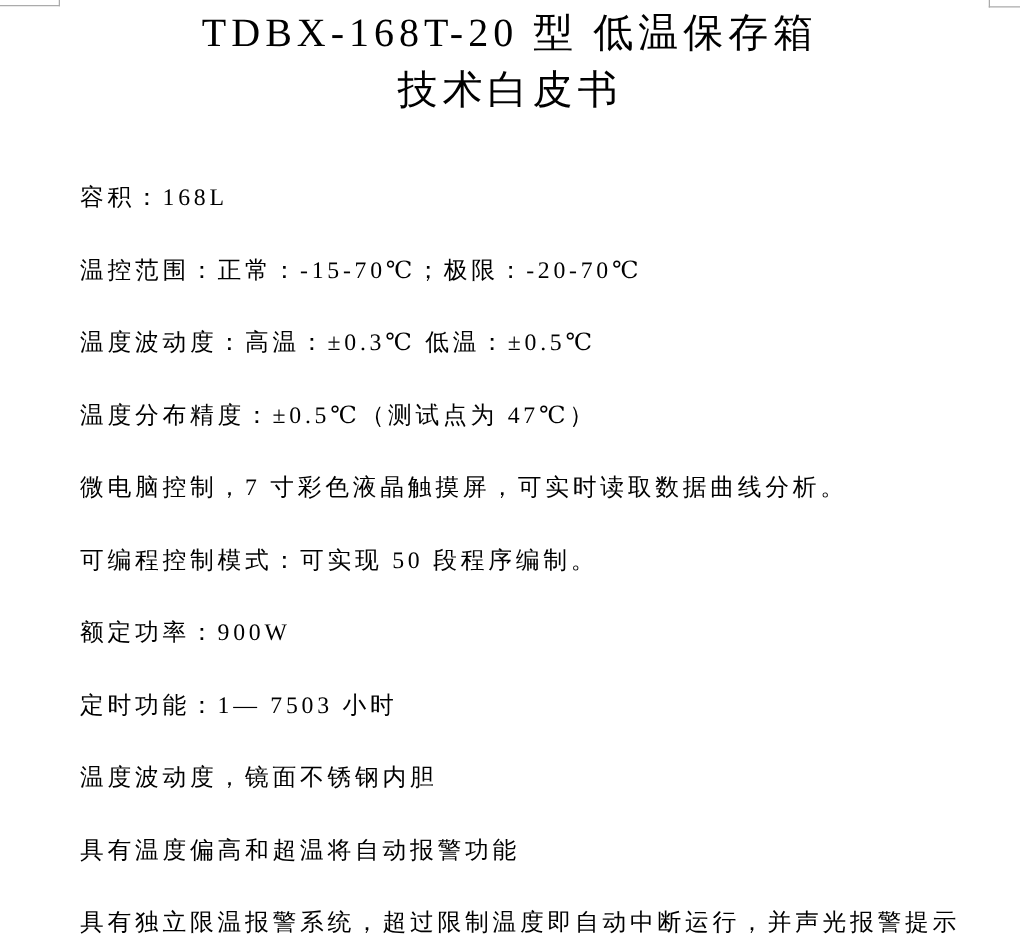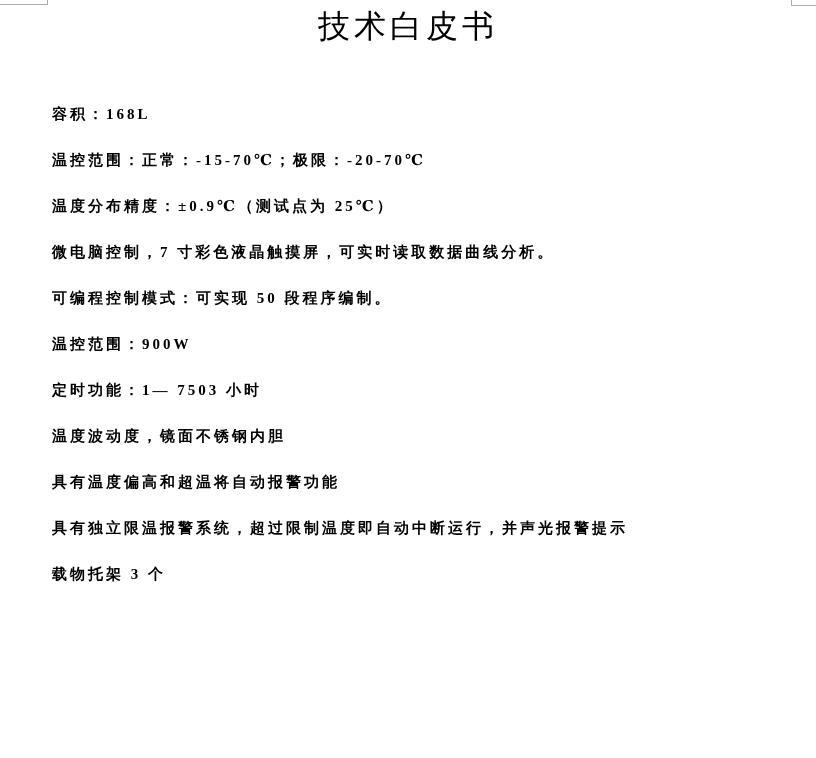--- a/index.html
+++ b/index.html
@@ -43,47 +43,48 @@
     font-size: 32px;
     line-height: 45px;
     letter-spacing: 4px;
     font-weight: 400;
     white-space: pre-wrap;
   }
   .specs {
     margin: 44px 24px 0 48px;
   }
   .spec-line {
-    margin: 4px;
-    font-size: 15px;
+    margin: 16px;
+    font-size: 19px;
     line-height: 42px;
     letter-spacing: 3px;
     white-space: pre-wrap;
-    font-weight: bold;
   }
 </style>
 </head>
 <body>
 
 <div class="page">
 
   <div class="boundary-mark-tl"></div>
   <div class="boundary-mark-tr"></div>
 
   <div class="title-block">
+    <div class="title-line">TDBX-168T-20 型 低温保存箱</div>
     <div class="title-line">技术白皮书</div>
   </div>
 
   <div class="specs">
     <p class="spec-line">容积：168L</p>
     <p class="spec-line">温控范围：正常：-15-70℃；极限：-20-70℃</p>
-    <p class="spec-line">温度分布精度：±0.9℃（测试点为 25℃）</p>
+    <p class="spec-line">温度波动度：高温：±0.3℃ 低温：±0.5℃</p>
+    <p class="spec-line">温度分布精度：±0.5℃（测试点为 47℃）</p>
     <p class="spec-line">微电脑控制，7 寸彩色液晶触摸屏，可实时读取数据曲线分析。</p>
     <p class="spec-line">可编程控制模式：可实现 50 段程序编制。</p>
-    <p class="spec-line">温控范围：900W</p>
+    <p class="spec-line">额定功率：900W</p>
     <p class="spec-line">定时功能：1— 7503 小时</p>
     <p class="spec-line">温度波动度，镜面不锈钢内胆</p>
     <p class="spec-line">具有温度偏高和超温将自动报警功能</p>
     <p class="spec-line">具有独立限温报警系统，超过限制温度即自动中断运行，并声光报警提示</p>
     <p class="spec-line">载物托架 3 个</p>
   </div>
 
 </div>
 
 </body></html>

